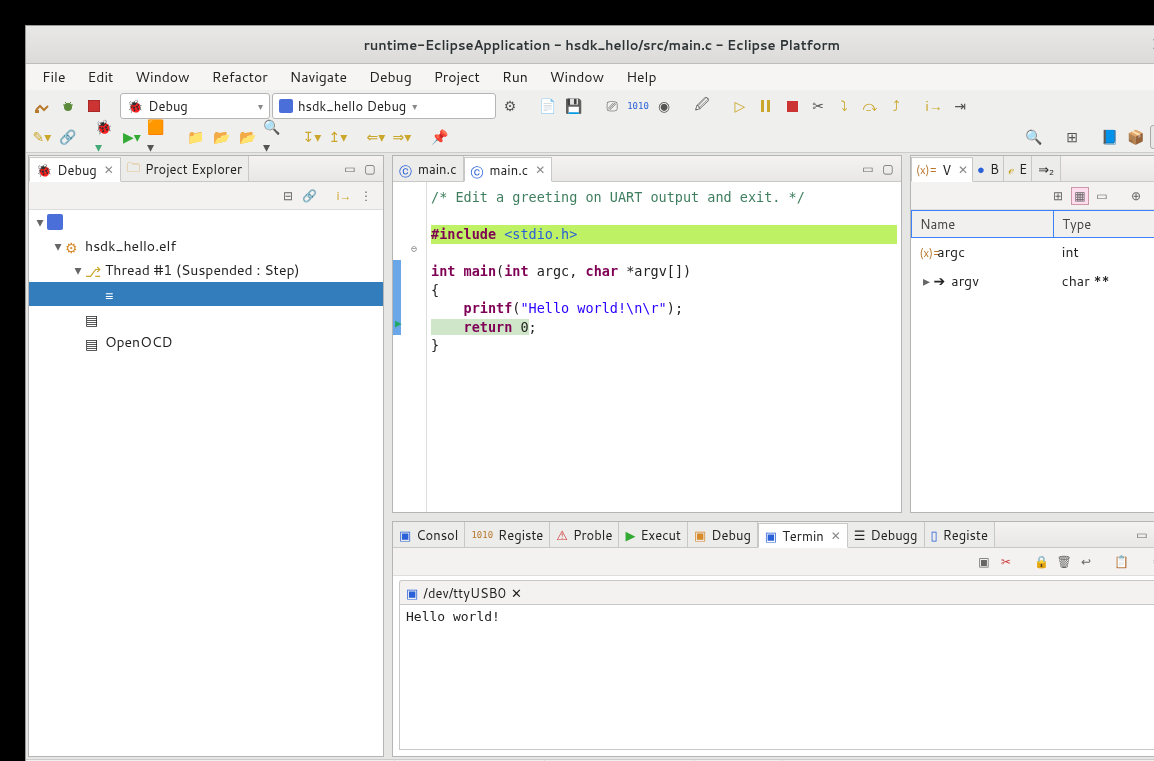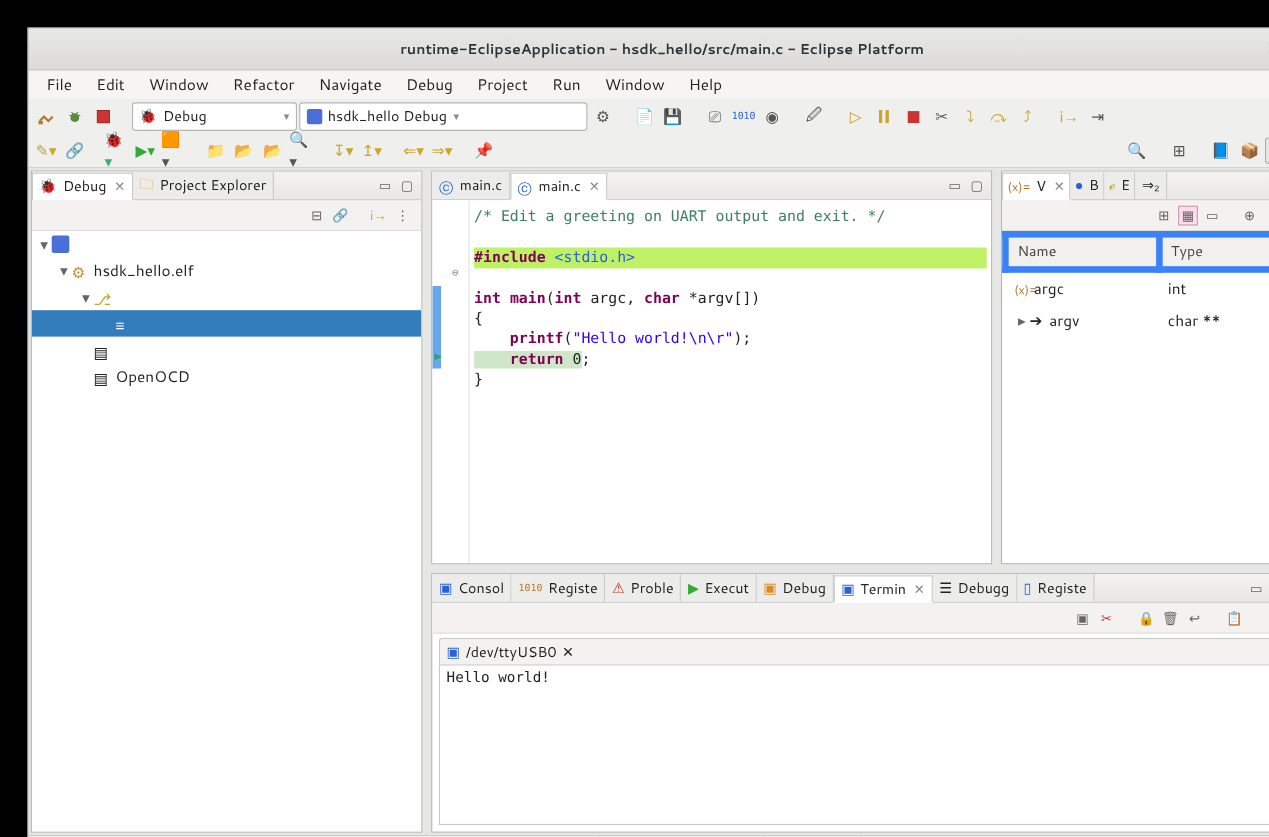--- a/index.html
+++ b/index.html
@@ -17,21 +17,21 @@
 .menubar span { padding: 3px 10px; cursor: pointer; font-size: 14px; }
 
 
 .toolbar-area { background: #efefee; border-bottom: 1px solid #ccc; }
 .toolbar { display: flex; align-items: center; padding: 3px 4px; gap: 2px; flex-wrap: wrap; }
 .toolbar .sep { width: 6px; height: 22px; margin: 0 2px; }
 .tb-btn { width: 24px; height: 24px; border: 1px solid transparent; border-radius: 3px; display: inline-flex; align-items: center; justify-content: center; cursor: pointer; font-size: 14px; color:#555; }
 .tb-dropdown { height: 26px; border: 1px solid #b5b5b5; background: #fff; border-radius: 3px; display: inline-flex; align-items: center; padding: 0 6px; font-size: 13px; gap: 6px; }
 .tb-dropdown .chev { color:#888; font-size:10px; }
 .tb-dropdown.w140 { width: 150px; justify-content: space-between; }
-.tb-dropdown.w210 { width: 262px; }
+.tb-dropdown.w210 { width: 224px; }
 
 
 .main-area { flex: 1; display: grid; grid-template-columns: 360px 4px 1fr 4px 270px; grid-template-rows: 1fr 4px 240px; background: #e6e6e5; }
 .sash { background: #e6e6e5; }
 .pane { background: #fff; border: 1px solid #b5b5b5; display: flex; flex-direction: column; overflow: hidden; margin: 2px; }
 
 
 .tabstrip { height: 26px; background: linear-gradient(#f4f3f2,#e8e7e5); border-bottom: 1px solid #c8c8c7; display: flex; align-items: stretch; position: relative; }
 .tab { display: inline-flex; align-items: center; padding: 0 6px; gap: 5px; font-size: 13px; border-right: 1px solid #c8c8c7; cursor: pointer; background:#ececea; }
 .tab.active { background: #fff; border-top: 1px solid #c8c8c7; border-left:1px solid #c8c8c7; position:relative; top:1px; border-bottom:1px solid #fff;}
@@ -58,21 +58,21 @@
 .code .hl-exec { background:#cfe6c8; }
 .c-comment { color:#3f7f5f; }
 .c-keyword { color:#7f0055; font-weight:bold; }
 .c-include { color:#7f0055; font-weight:bold; }
 .c-string { color:#2a00ff; }
 .c-header { color:#2a60d8; }
 
 
 .vartable { flex:1; overflow:auto; font-size:14px; }
 .vartable table { width:100%; border-collapse:collapse; }
-.vartable th { text-align:left; font-weight:normal; background:#f1f0ef; border:6px solid #3b82f6; padding:4px 8px; font-size:13px; color:#444;}
+.vartable th { text-align:left; font-weight:normal; background:#f1f0ef; border:1px solid #3b82f6; padding:4px 8px; font-size:13px; color:#444;}
 .vartable td { padding:4px 8px; border-bottom:1px solid transparent; }
 .vartable .ico { width:14px; display:inline-block; }
 
 
 .bottom-pane { grid-column: 3 / 6; grid-row: 3; }
 .left-pane-full { grid-column:1; grid-row: 1 / 4; }
 .editor-pane { grid-column:3; grid-row:1; }
 .vars-pane { grid-column:5; grid-row:1; }
 
 .terminal-sub { height:24px; border:1px solid #c8c8c7; border-bottom:none; display:inline-flex; align-items:center; padding:0 6px; gap:5px; background:#f3f2f1; margin:4px 0 0 6px; font-size:13px; border-radius: 3px 3px 0 0;}
@@ -251,20 +251,21 @@
         <span class="tree-ico" style="background:#4a6fd8;border-radius:2px"></span>
       </div>
       <div class="tree-row" style="padding-left:22px">
         <span class="tw">▾</span>
         <span class="tree-ico ico-orange">⚙</span>
         <span>hsdk_hello.elf</span>
       </div>
       <div class="tree-row" style="padding-left:42px">
         <span class="tw">▾</span>
         <span class="tree-ico ico-yellow">⎇</span>
+        <span>Thread #1 (Suspended : Step)</span>
       </div>
       <div class="tree-row selected" style="padding-left:62px">
         <span class="twe"></span>
         <span class="tree-ico" style="color:#fff">≡</span>
       </div>
       <div class="tree-row" style="padding-left:42px">
         <span class="twe"></span>
         <span class="tree-ico">▤</span>
       </div>
       <div class="tree-row" style="padding-left:42px">

